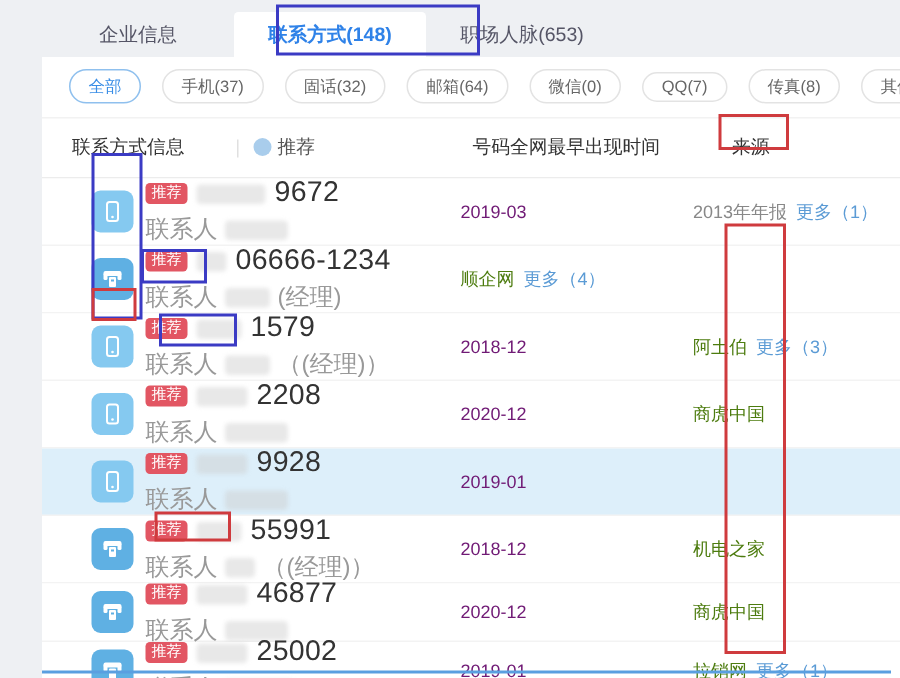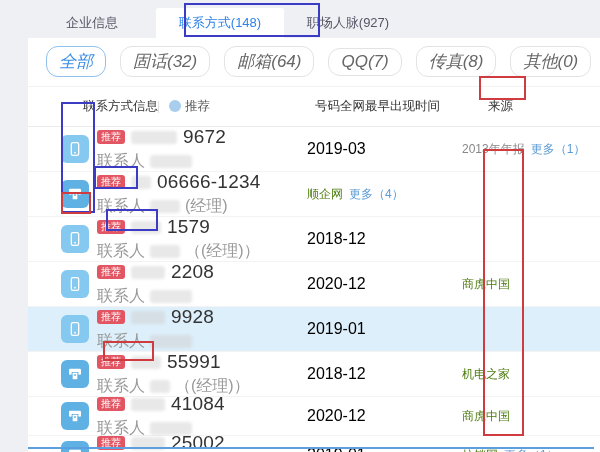--- a/index.html
+++ b/index.html
@@ -3,32 +3,32 @@
 <meta charset="utf-8">
 <style>
   * { margin:0; padding:0; box-sizing:border-box; }
   html,body { width:600px; height:452px; overflow:hidden; }
   body { font-family:"Liberation Sans","DejaVu Sans",sans-serif; background:#eef0f3; position:relative; }
   .stage { position:relative; width:600px; height:452px; background:#eef0f3; }
 
   
   .tabstrip { position:absolute; left:28px; top:8px; right:0; height:30px; background:#eef0f3; display:flex; }
   .tab { min-width:128px; text-align:center; line-height:30px; font-size:13px; color:#556; cursor:pointer; }
-  .tab.sel { background:#fff; color:#2f82e8; border-radius:3px 3px 0 0; }
+  .tab.sel { background:#fff; color:#2f82e8; border-radius:3px 3px 0 0;font-weight:bold; }
 
   
   .card { position:absolute; left:28px; top:38px; right:0; bottom:4px; background:#fff; }
 
   
   .pills { display:flex; gap:14px; padding:8px 0 9px 18px; align-items:center; border-bottom:1px solid #f2f2f2; }
-  .pill { font-size:17px; color:#666; border:1px solid #e3e3e3; border-radius:12px; padding:3px 12px; background:#fff; cursor:pointer; white-space:nowrap;font-style:italic; }
+  .pill { font-size:11px; color:#666; border:1px solid #e3e3e3; border-radius:12px; padding:3px 12px; background:#fff; cursor:pointer; white-space:nowrap; }
   .pill.active { color:#3a8ee6; border-color:#8fc0ee; }
 
   
-  .thead { position:relative; height:40px; display:flex; align-items:center; padding-left:20px; border-bottom:1px solid #ececec; font-size:12.5px; color:#333;text-align:right; }
+  .thead { position:relative; height:40px; display:flex; align-items:center; padding-left:20px; border-bottom:1px solid #ececec; font-size:12.5px; color:#333; }
   .th-contact { width:110px; }
   .th-div { width:1px; height:12px; background:#e0e0e0; margin:0 8px 0 0; }
   .rec-dot { width:12px; height:12px; border-radius:50%; background:#a9cdec; display:inline-block; margin:0 4px 0 2px; vertical-align:-2px; }
   .th-rec { color:#555; cursor:pointer; }
   .th-date { position:absolute; left:287px; }
   .th-src { position:absolute; left:460px; }
 
   
   .row { position:relative; height:45px; display:flex; align-items:center; padding-left:33px; border-bottom:1px solid #f3f3f3; background:#fff; }
   .row.short { height:39px; }
@@ -38,21 +38,21 @@
   .picon.mobile { background:#85c9f0; }
   .picon.landline { background:#5fb0e3; }
   .cell-main { flex:0 0 210px; }
   .l1 { display:flex; align-items:center; gap:6px; }
   .l2 { display:flex; align-items:center; gap:5px; margin-top:3px; }
   .badge { background:#e25663; color:#fff; font-size:10px; line-height:14px; padding:0 4px; border-radius:3px; white-space:nowrap; }
   .blur { display:inline-block; height:13px; border-radius:3px; background:rgba(205,205,205,.45); filter:blur(1.5px); }
   .bw20{width:20px} .bw30{width:30px} .bw34{width:34px} .bw46{width:46px} .bw42{width:42px}
   .num { font-size:19px; color:#333; letter-spacing:.2px; }
   .clabel, .title { font-size:16px; color:#999; white-space:nowrap; }
-  .cell-date { flex:0 0 155px; font-size:16px; color:#000000; }
+  .cell-date { flex:0 0 155px; font-size:12px; color:#701a75; }
   .cell-src { flex:1; font-size:12px; white-space:nowrap; }
   .srclink { color:#4d7c0f; text-decoration:none; cursor:pointer; }
   .srclink.plain { color:#888; cursor:default; }
   .morelink { color:#5b9bd5; text-decoration:none; margin-left:6px; cursor:pointer; }
 
   
   .bottomline { position:absolute; left:28px; right:6px; top:447px; height:2px; background:#5a9fe0; }
   .gutter { position:absolute; left:0; top:0; width:28px; height:452px; background:#eef0f3; }
 
   
@@ -70,29 +70,31 @@
 </style>
 </head>
 <body>
 
 <div class="stage">
   <div class="gutter"></div>
 
   <div class="tabstrip">
     <div class="tab">企业信息</div>
     <div class="tab sel">联系方式(148)</div>
-    <div class="tab">职场人脉(927)</div>
+    <div class="tab">职场人脉(653)</div>
   </div>
 
   <div class="card">
 
     <div class="pills">
       <span class="pill active">全部</span>
+      <span class="pill">手机(37)</span>
       <span class="pill">固话(32)</span>
       <span class="pill">邮箱(64)</span>
+      <span class="pill">微信(0)</span>
       <span class="pill">QQ(7)</span>
       <span class="pill">传真(8)</span>
       <span class="pill">其他(0)</span>
     </div>
 
     <div class="thead">
       <span class="th-contact">联系方式信息</span>
       <span class="th-div"></span>
       <span class="th-rec"><span class="rec-dot"></span><span>推荐</span></span>
       <span class="th-date">号码全网最早出现时间</span>
@@ -165,20 +167,21 @@
             <span class="blur bw30"></span>
             <span class="num">1579</span>
           </div>
         <div class="l2">
             <span class="clabel">联系人</span>
             <span class="blur bw30"></span>
             <span class="title">（(经理)）</span>
           </div>
       </div>
       <span class="cell-date">2018-12</span>
+      <span class="cell-src"><a class="srclink">阿土伯</a><a class="morelink">更多（3）</a></span>
     </div>
 
     <div class="row">
       <span class="cell-icon">
           <span class="picon mobile">
             <svg width="16" height="16" viewBox="0 0 24 24">
               <rect x="6.5" y="2.5" width="11" height="19" rx="2.5" fill="none" stroke="#fff" stroke-width="2"></rect>
               <circle cx="12" cy="17.5" r="1.3" fill="#fff"></circle>
             </svg>
           </span>
@@ -258,21 +261,21 @@
               <rect x="17" y="6" width="4" height="7" rx="1.5" fill="#fff"></rect>
               <rect x="8.5" y="10" width="7" height="10" rx="1" fill="#fff"></rect>
               <rect x="10.5" y="12.5" width="3" height="2" fill="#5fb0e3"></rect>
             </svg>
           </span>
         </span>
       <div class="cell-main">
         <div class="l1">
             <span class="badge">推荐</span>
             <span class="blur bw34"></span>
-            <span class="num">41084</span>
+            <span class="num">46877</span>
           </div>
         <div class="l2">
             <span class="clabel">联系人</span>
             <span class="blur bw42"></span>
           </div>
       </div>
       <span class="cell-date">2020-12</span>
       <span class="cell-src"><a class="srclink">商虎中国</a><a class="morelink"></a></span>
     </div>
 

